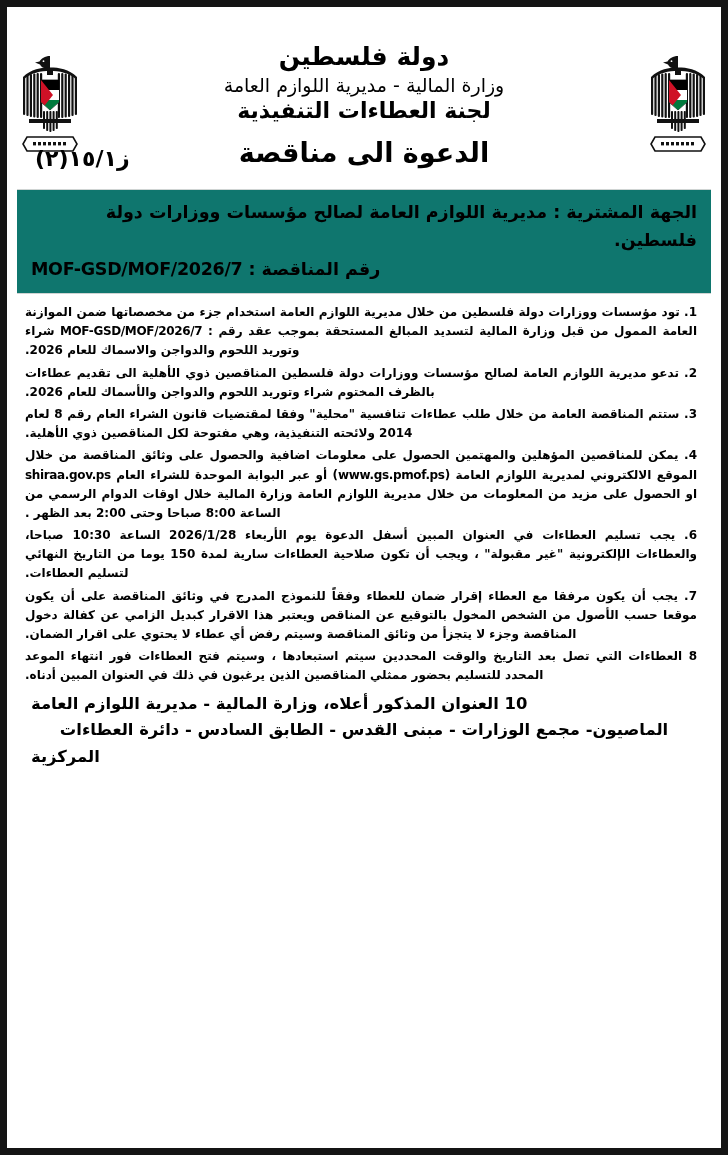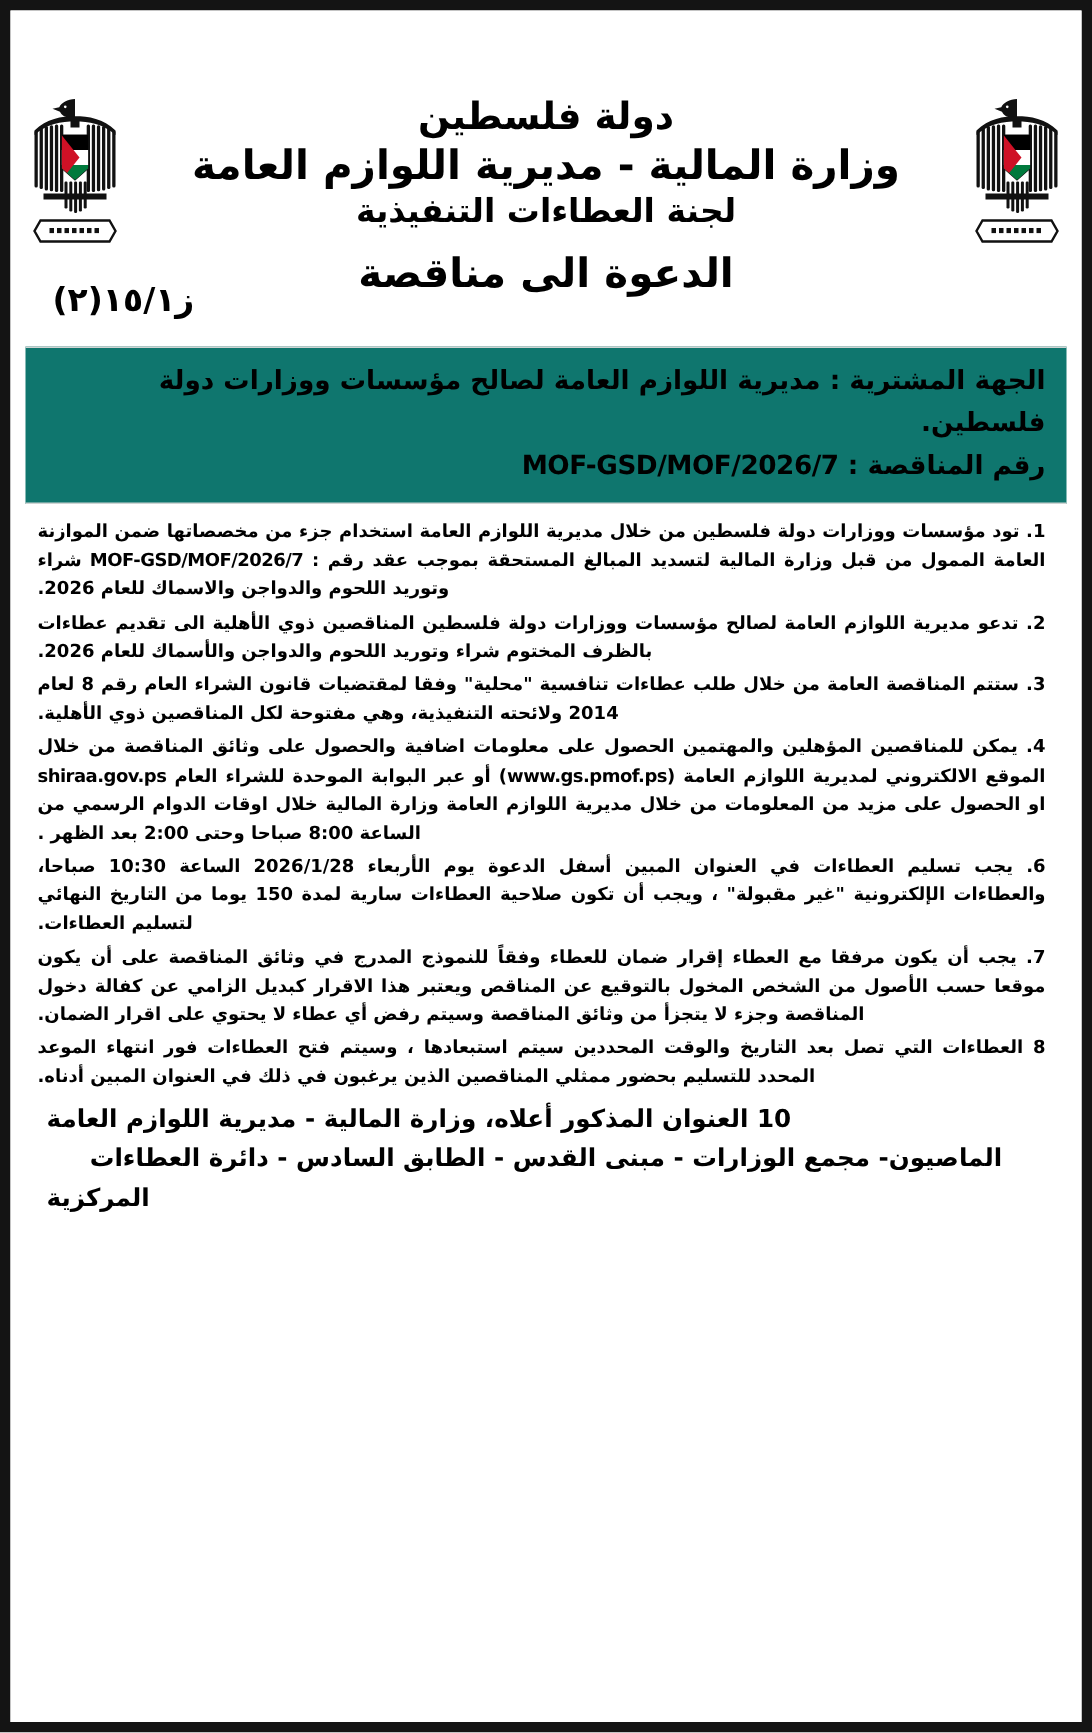--- a/index.html
+++ b/index.html
@@ -32,25 +32,24 @@
     border: 2px solid #ffffff;
     padding: 4px 10px 0 10px;
     display: flex;
     flex-direction: column;
   }
 
   
   .header {
     position: relative;
     display: flex;
-    align-items: flex-start;
+    align-items: center;
     justify-content: center;
     min-height: 172px;
     padding-top: 4px;
-    margin-top: 42px;
   }
   .emblem {
     width: 62px;
     flex: 0 0 62px;
     padding-top: 4px;
   }
   .emblem svg { display: block; width: 62px; height: 104px; }
 
   .header-titles {
     flex: 1 1 auto;
@@ -58,22 +57,22 @@
     padding: 0 4px;
   }
   .title-line1 {
     font-size: 25px;
     font-weight: bold;
     letter-spacing: -0.5px;
     line-height: 1.18;
     margin: 4px 0 2px 0;
   }
   .title-line2 {
-    font-size: 27px;
-    font-weight: bold;
+    font-size: 19px;
+    font-weight: normal;
     letter-spacing: -0.5px;
     line-height: 1.2;
     margin: 0 0 2px 0;
   }
   .title-line3 {
     font-size: 22px;
     font-weight: bold;
     letter-spacing: -0.5px;
     line-height: 1.2;
     margin: 0 0 12px 0;
@@ -103,21 +102,21 @@
     margin: 0 -2px;
   }
   .info-line {
     font-size: 17.5px;
     font-weight: bold;
     line-height: 1.62;
     text-align: center;
     letter-spacing: -0.3px;
   }
   .info-line.l1 { text-align: right; }
-  .info-line.l2 { text-align: right; }
+  .info-line.l2 { text-align: left; }
   .info-line.l3 { text-align: center; }
 
   
   .body {
     flex: 1 1 auto;
     padding: 9px 6px 0 6px;
     text-align: justify;
     text-align-last: left;
   }
   .clause {

